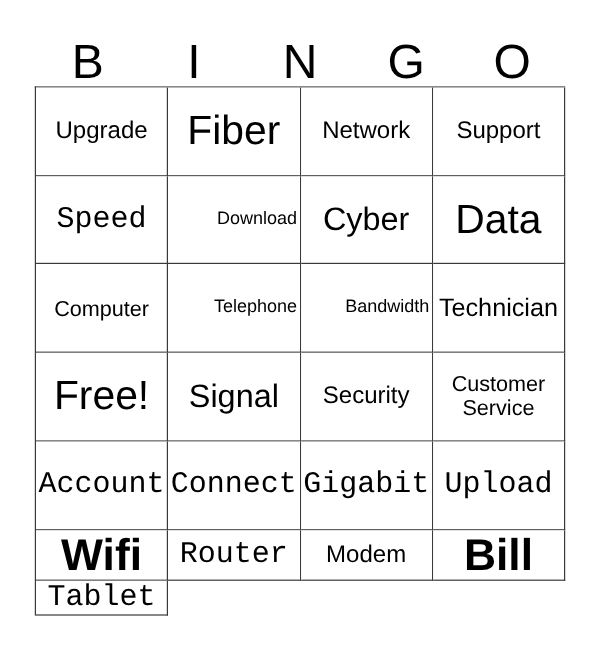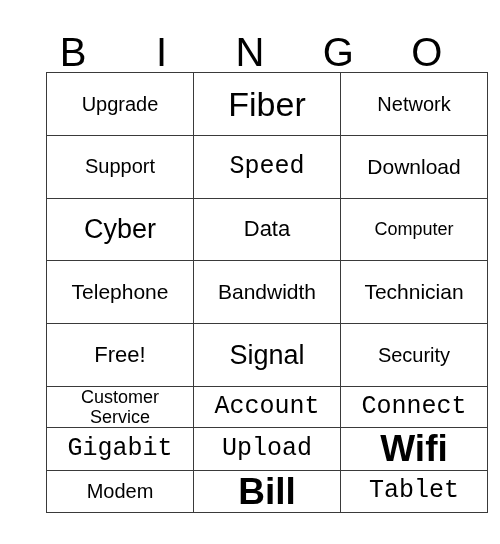--- a/index.html
+++ b/index.html
@@ -48,27 +48,26 @@
     color: #000000;
   }
   
   #grid {
     position: absolute;
     left: 29px;
     top: 72px;
     width: 442px;
     height: 441px;
     display: grid;
-    grid-template-columns: repeat(3, 1fr);
+    grid-template-columns: repeat(4, 1fr);
     grid-template-rows: repeat(5, 1fr);
     border-top: 1px solid #3a3a3a;
     border-left: 1px solid #3a3a3a;
     box-sizing: border-box;
     background: #ffffff;
-    margin-left: 17px;
   }
   .cell {
     border-right: 1px solid #3a3a3a;
     border-bottom: 1px solid #3a3a3a;
     box-sizing: border-box;
     display: flex;
     align-items: center;
     justify-content: center;
     text-align: center;
     padding: 0 2px;
@@ -78,26 +77,26 @@
   .cell-text {
     display: block;
     width: 100%;
     line-height: 1.12;
     color: #000000;
     white-space: pre-line;
   }
   
   .fs-xs  { font-size: 21px; }
   .fs-sm  { font-size: 18px; }
-  .fs-smm { font-size: 21px; }
+  .fs-smm { font-size: 15px; text-align: right; }
   .fs-md  { font-size: 20px; }
   .fs-lg  { font-size: 25px; font-family: Liberation Mono, monospace; }
   .fs-xl  { font-size: 27px; }
   .fs-2xl { font-size: 34px; }
-  .fs-3xl { font-size: 22px; }
+  .fs-3xl { font-size: 34px; }
   .fs-4xl { font-size: 37px; font-weight: bold; }
 </style>
 </head>
 <body>
 
 <div id="card">
 
   <div id="header">
     <div class="header-cell">
       <span class="header-letter">B</span>
@@ -180,20 +179,23 @@
         <span class="cell-text fs-lg">Gigabit</span>
       </div>
     <div class="cell">
         <span class="cell-text fs-lg">Upload</span>
       </div>
 
     <div class="cell">
         <span class="cell-text fs-4xl">Wifi</span>
       </div>
     <div class="cell">
+        <span class="cell-text fs-lg">Router</span>
+      </div>
+    <div class="cell">
         <span class="cell-text fs-md">Modem</span>
       </div>
     <div class="cell">
         <span class="cell-text fs-4xl">Bill</span>
       </div>
     <div class="cell">
         <span class="cell-text fs-lg">Tablet</span>
       </div>
   </div>
 

